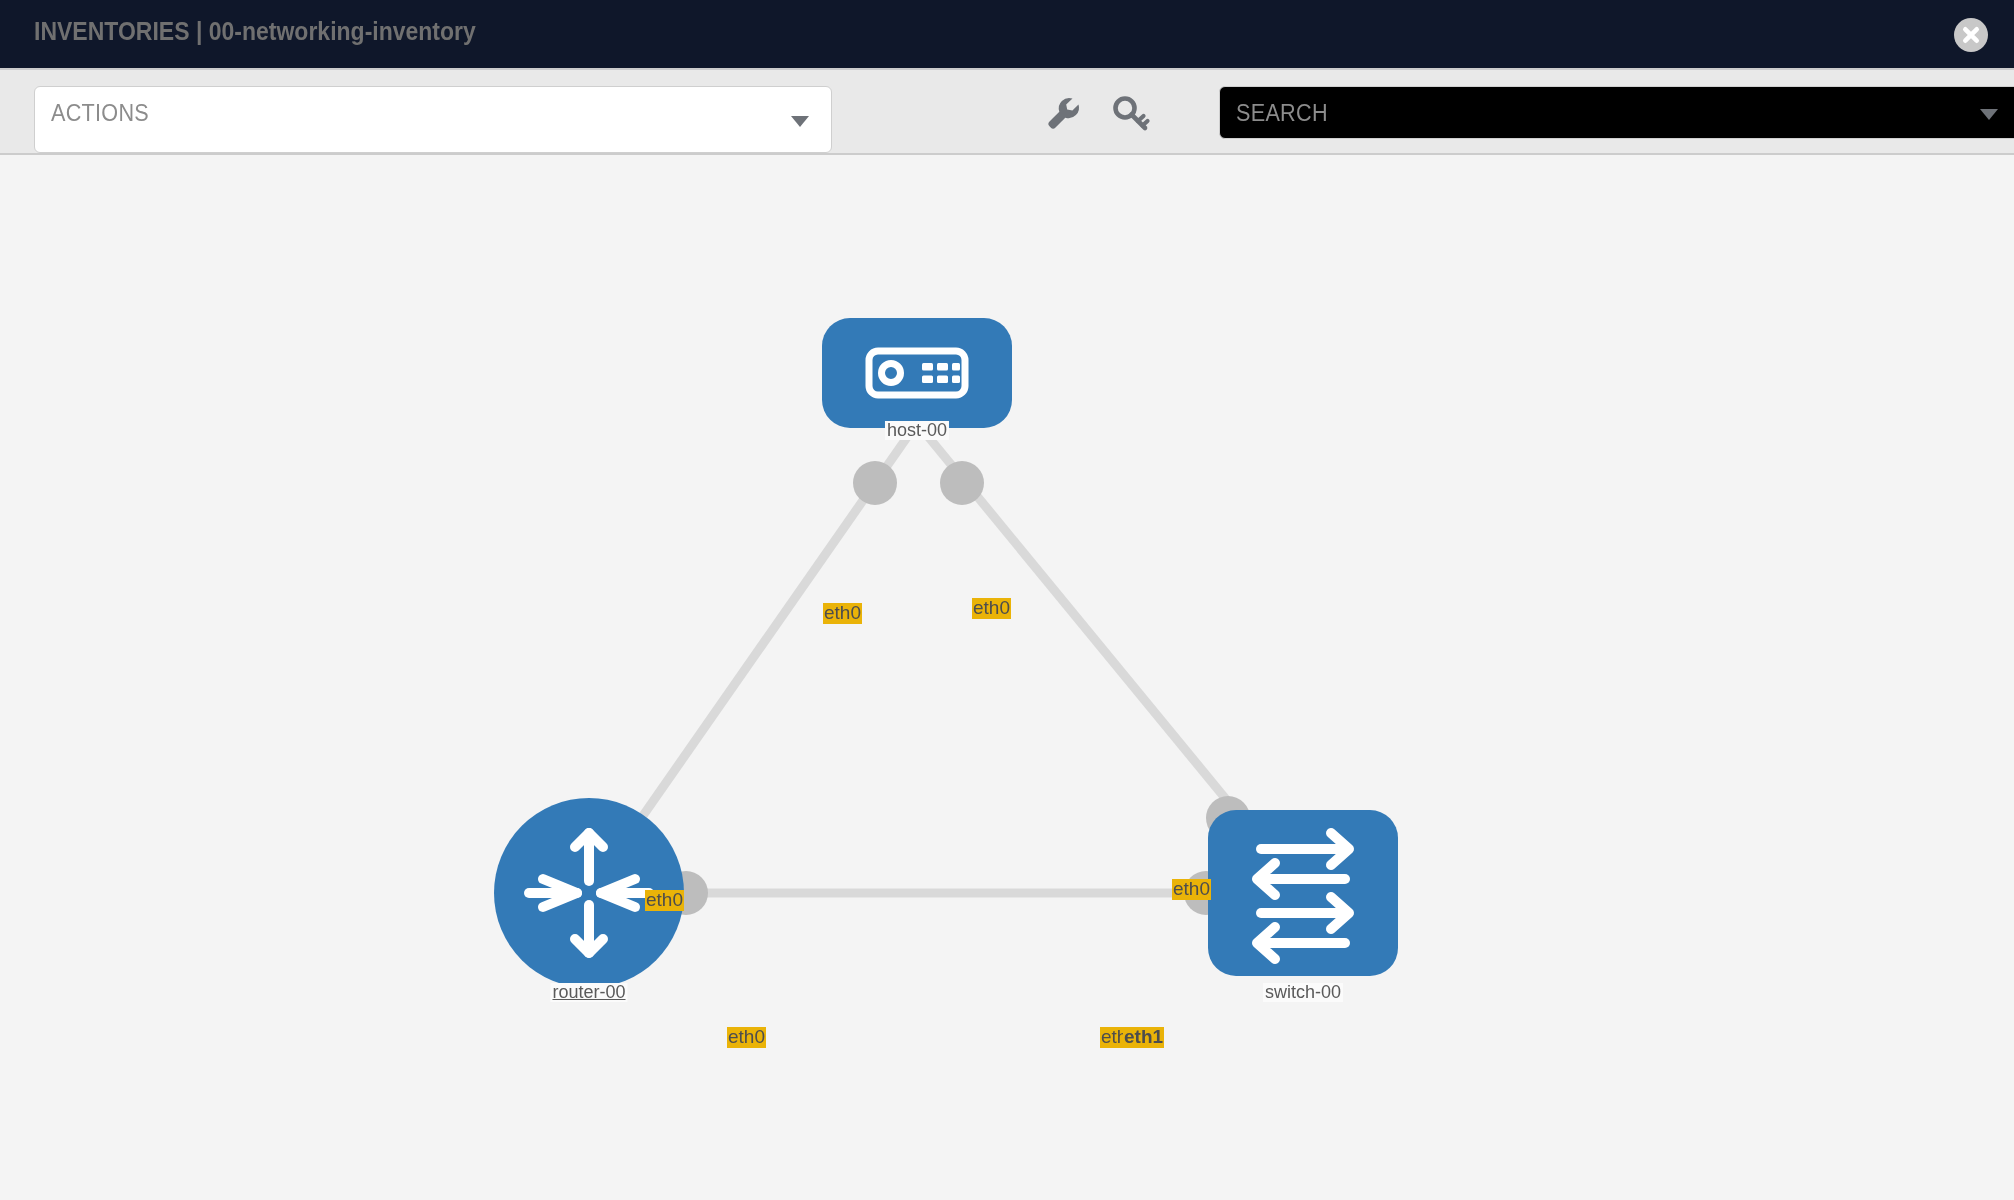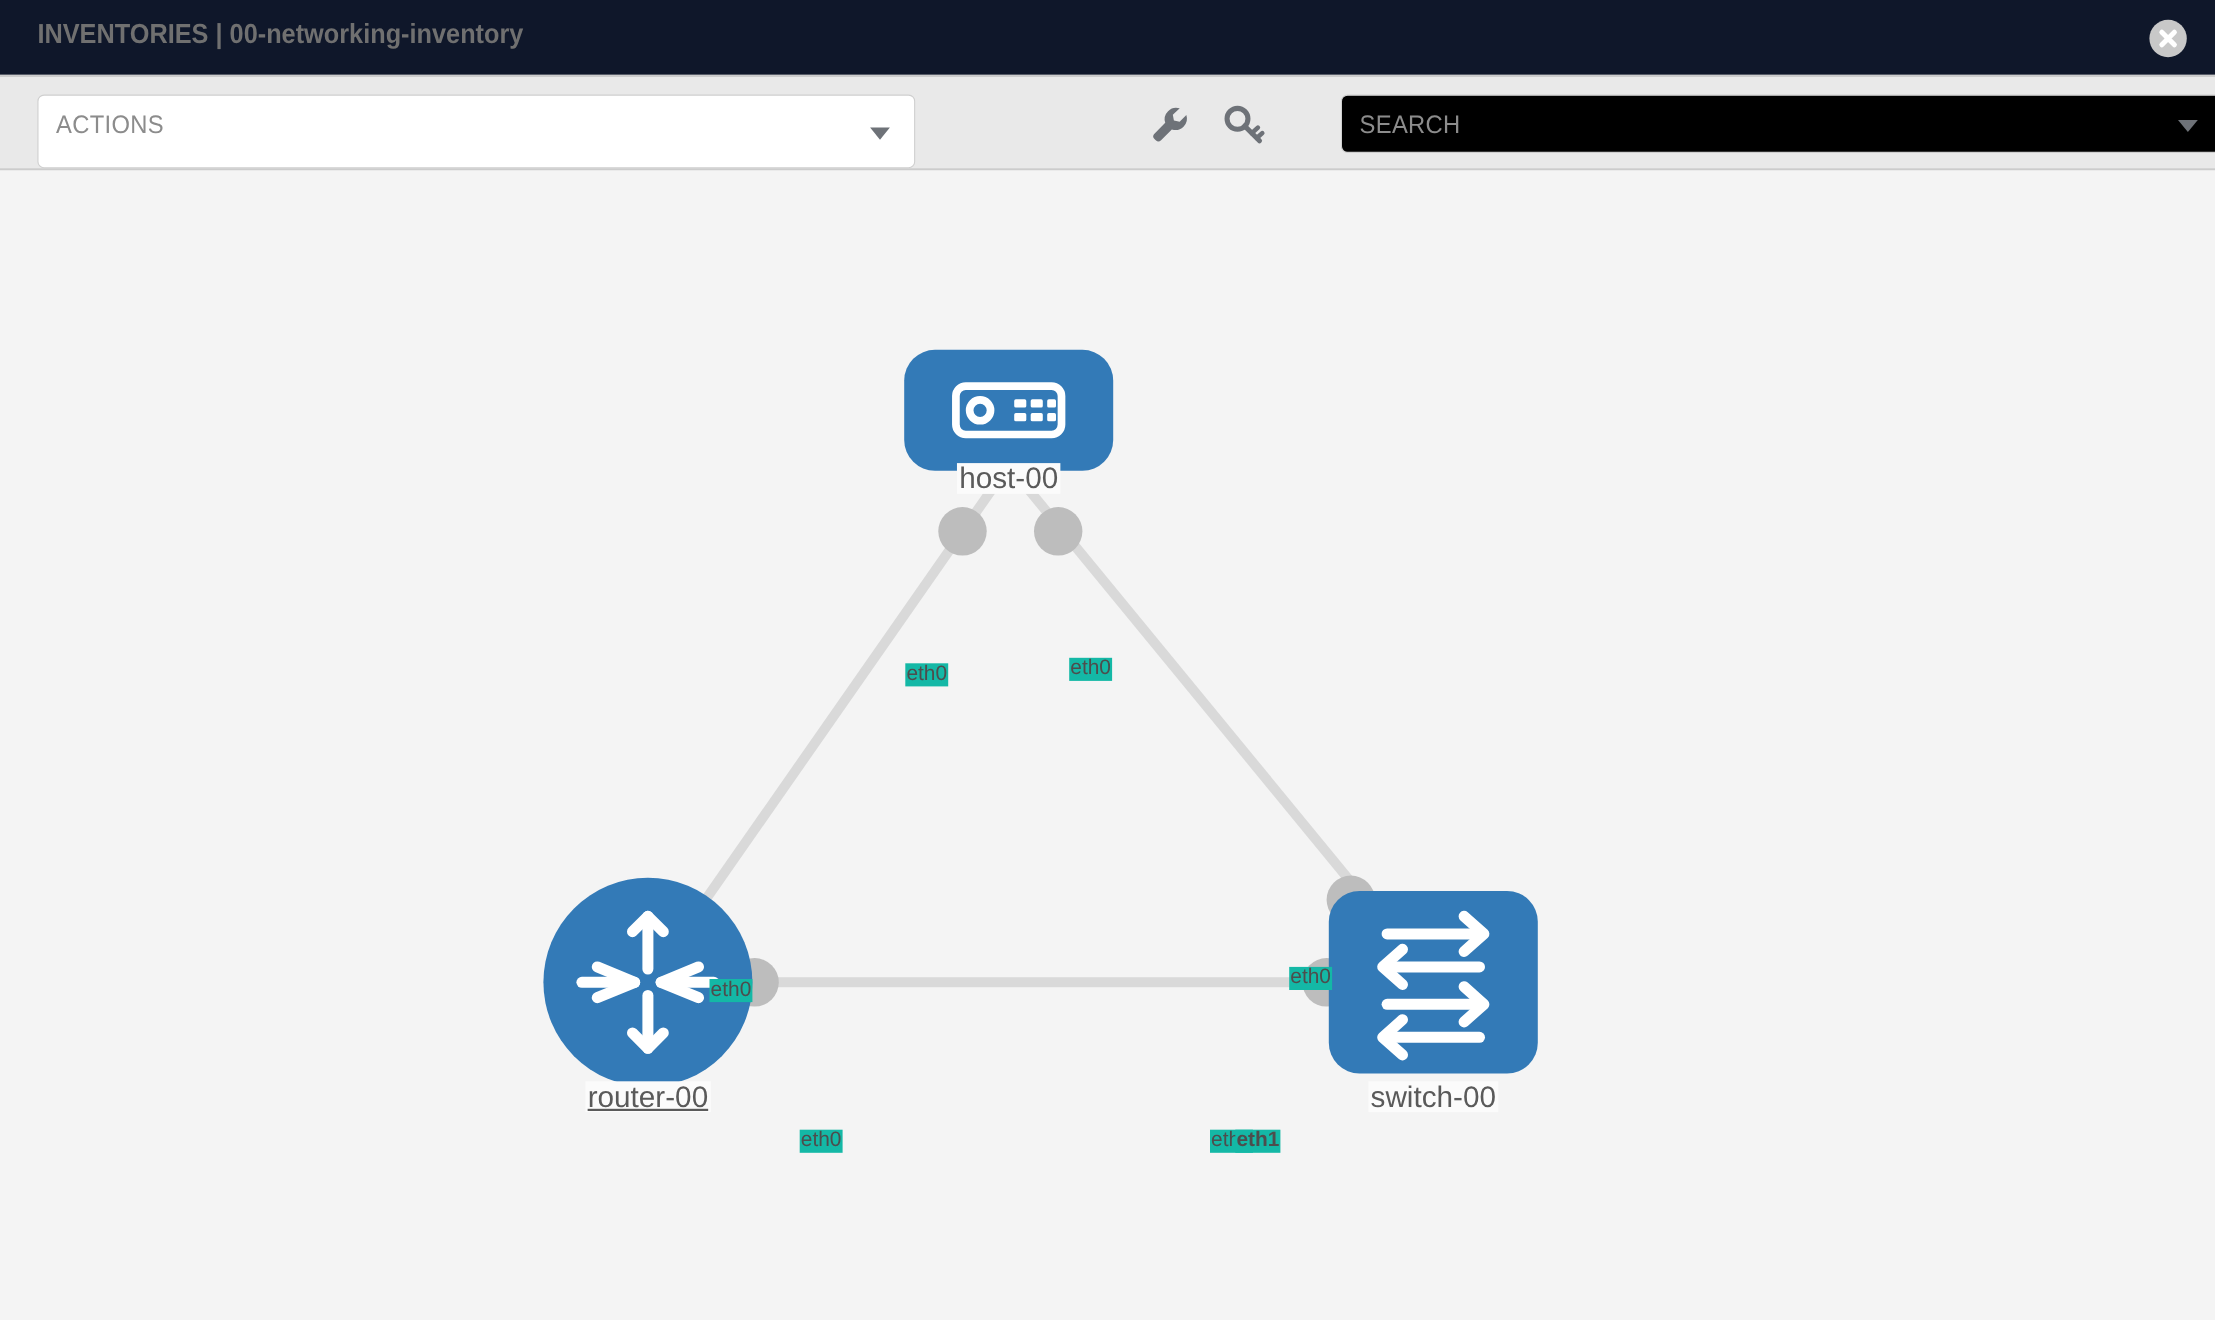--- a/index.html
+++ b/index.html
@@ -148,33 +148,33 @@
   .canvas-svg {
     position: absolute;
     left: 0; top: 0;
     width: 2014px;
     height: 1045px;
   }
 
   
   .node-label {
     position: absolute;
-    font-size: 27px;
+    font-size: 18px;
     color: #5a5a5a;
     background: #fbfbfb;
     white-space: nowrap;
     transform: translateX(-50%);
     padding: 0 2px;
     line-height: 1.05;
   }
   .iface-label {
     position: absolute;
     font-size: 19px;
     color: #4d4d4d;
-    background: #14b8a6;
+    background: #eab308;
     white-space: nowrap;
     padding: 0 1px;
     line-height: 1.1;
   }
 </style>
 </head>
 <body>
 
 <div id="app">
 

